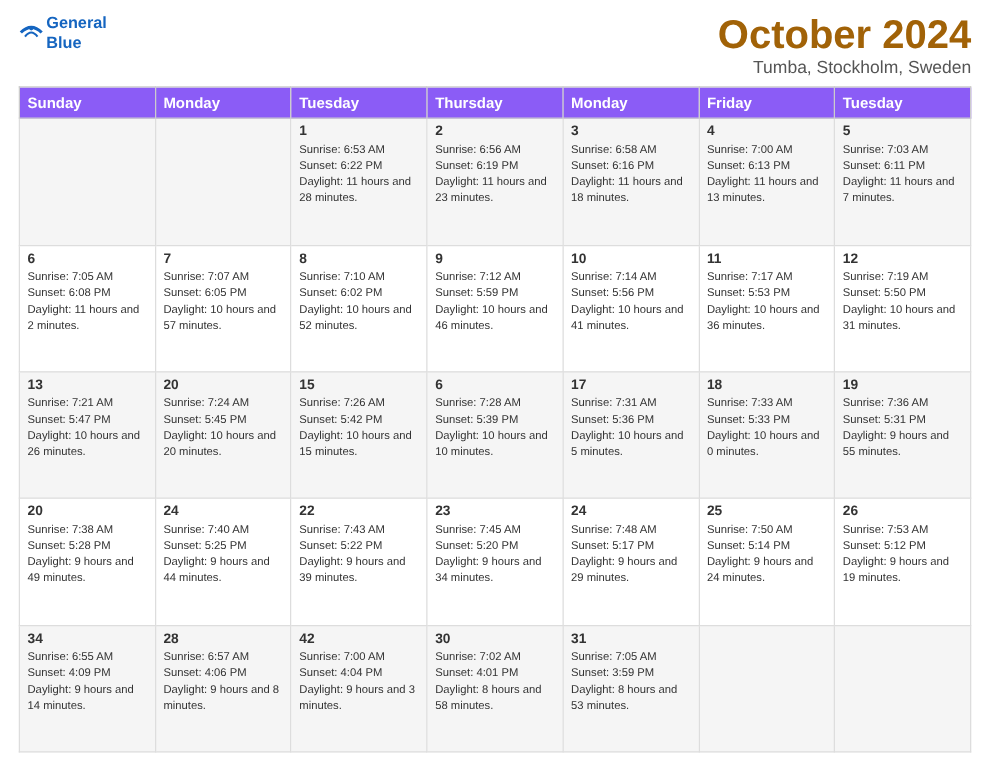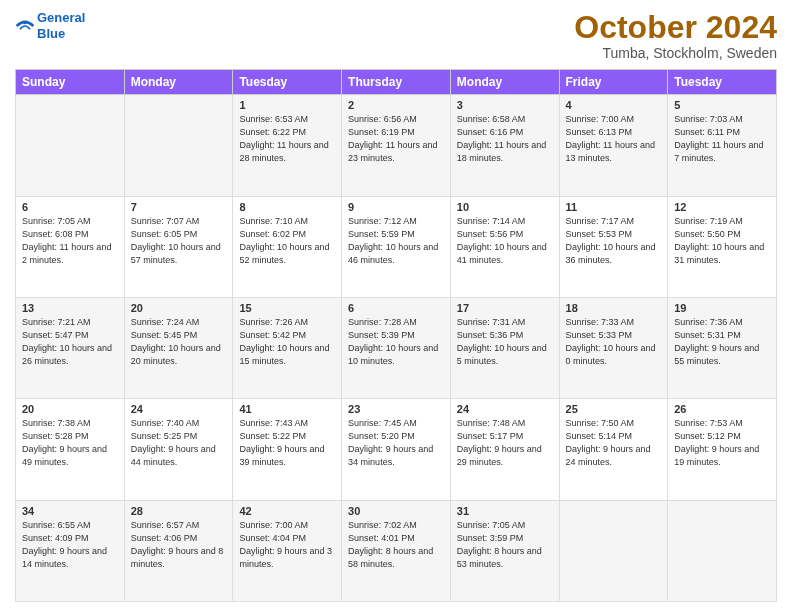--- a/index.html
+++ b/index.html
@@ -222,21 +222,21 @@
         <tr>
           <td>
             <span class="day-num">20</span>
             <div class="day-info">Sunrise: 7:38 AM<br>Sunset: 5:28 PM<br>Daylight: 9 hours and 49 minutes.</div>
           </td>
           <td>
             <span class="day-num">24</span>
             <div class="day-info">Sunrise: 7:40 AM<br>Sunset: 5:25 PM<br>Daylight: 9 hours and 44 minutes.</div>
           </td>
           <td>
-            <span class="day-num">41</span>
+            <span class="day-num">22</span>
             <div class="day-info">Sunrise: 7:43 AM<br>Sunset: 5:22 PM<br>Daylight: 9 hours and 39 minutes.</div>
           </td>
           <td>
             <span class="day-num">23</span>
             <div class="day-info">Sunrise: 7:45 AM<br>Sunset: 5:20 PM<br>Daylight: 9 hours and 34 minutes.</div>
           </td>
           <td>
             <span class="day-num">24</span>
             <div class="day-info">Sunrise: 7:48 AM<br>Sunset: 5:17 PM<br>Daylight: 9 hours and 29 minutes.</div>
           </td>

